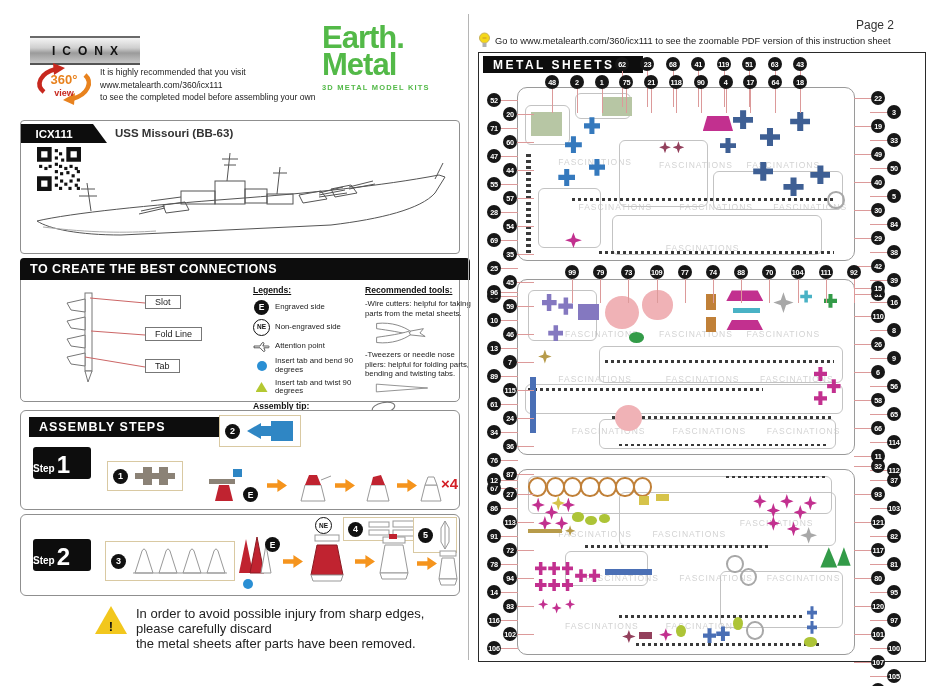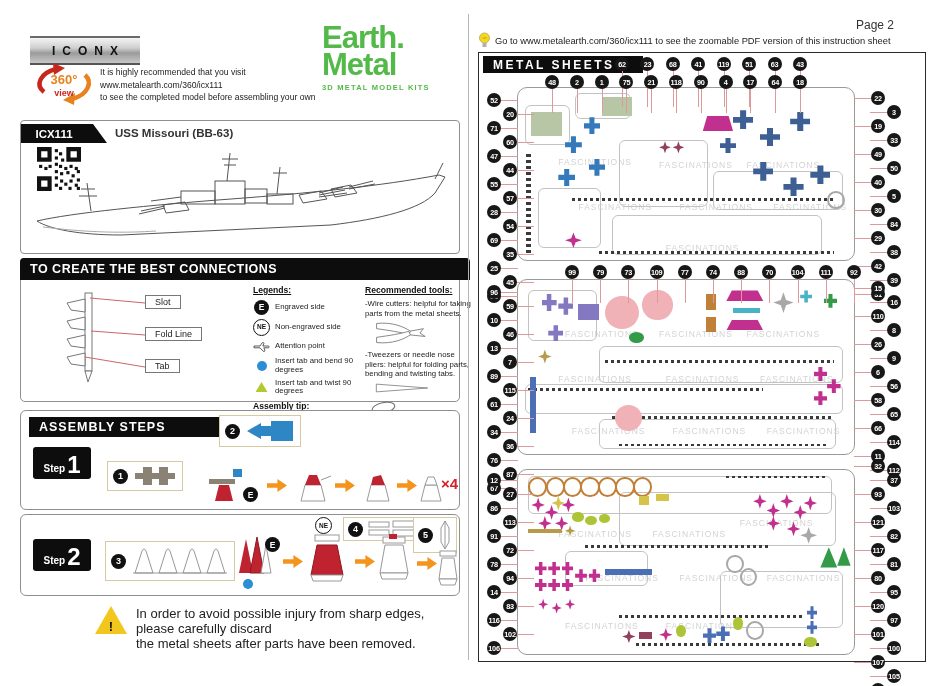--- a/index.html
+++ b/index.html
@@ -24,21 +24,21 @@
   .legitem{display:flex;align-items:center;gap:5px;margin:4.5px 0;font-size:7.8px;line-height:8.5px;}
   .legicon{width:17px;display:flex;justify-content:center;flex:0 0 17px;}
   .badge-e{width:15px;height:15px;border-radius:50%;background:#111;color:#fff;font-size:8.5px;font-weight:bold;display:flex;align-items:center;justify-content:center;}
   .badge-ne{width:15px;height:15px;border-radius:50%;background:#fff;border:1.3px solid #111;color:#111;font-size:6.5px;font-weight:bold;display:flex;align-items:center;justify-content:center;}
   .bluedot{width:10px;height:10px;border-radius:50%;background:#2a8fd4;}
   .greentri{width:12px;height:10px;background:#b4c832;clip-path:polygon(50% 0,100% 100%,0 100%);}
   .tiptext{font-size:7.8px;line-height:9.5px;}
   .toolitem{font-size:7.8px;line-height:9.5px;margin-bottom:2px;}
   .stepbox{border:1.5px solid #8f8f8f;border-radius:6px;background:#fff;}
   .asmhead{left:8px;top:6px;width:200px;height:20px;font-size:12.5px;letter-spacing:1px;padding-left:10px;}
-  .steplabel{background:#0d0d0d;color:#fff;border-radius:3px;width:58px;height:30px;display:flex;align-items:flex-end;justify-content:center;padding-bottom:2px;gap:2px;}
+  .steplabel{background:#0d0d0d;color:#fff;border-radius:3px;width:58px;height:30px;display:flex;align-items:flex-end;padding-bottom:2px;gap:2px;}
   .steplabel .w{font-size:10px;font-weight:bold;line-height:16px;}
   .steplabel .n{font-size:24px;font-weight:bold;line-height:24px;}
   .partbox{border:1px solid #d9c9a2;background:#fff;display:flex;align-items:center;gap:5px;padding:3px 5px;}
   .pnum{width:15px;height:15px;border-radius:50%;background:#111;color:#fff;font-size:9px;font-weight:bold;display:flex;align-items:center;justify-content:center;flex:0 0 15px;}
   .oarrow{width:20px;height:13px;background:#f5941d;clip-path:polygon(0 32%,52% 32%,52% 0,100% 50%,52% 100%,52% 68%,0 68%);}
   .x4{color:#d42027;font-weight:bold;font-size:15px;}
   .warn-tri{left:95px;top:606px;width:32px;height:28px;background:#f2c71d;clip-path:polygon(50% 0,100% 100%,0 100%);display:flex;align-items:flex-end;justify-content:center;font-weight:bold;color:#111;font-size:13px;}
   .warntext{left:136px;top:606px;width:320px;font-size:13px;line-height:15px;color:#222;}
   .vdivider{left:468px;top:14px;width:1px;height:646px;background:#b5b5b5;}
   

